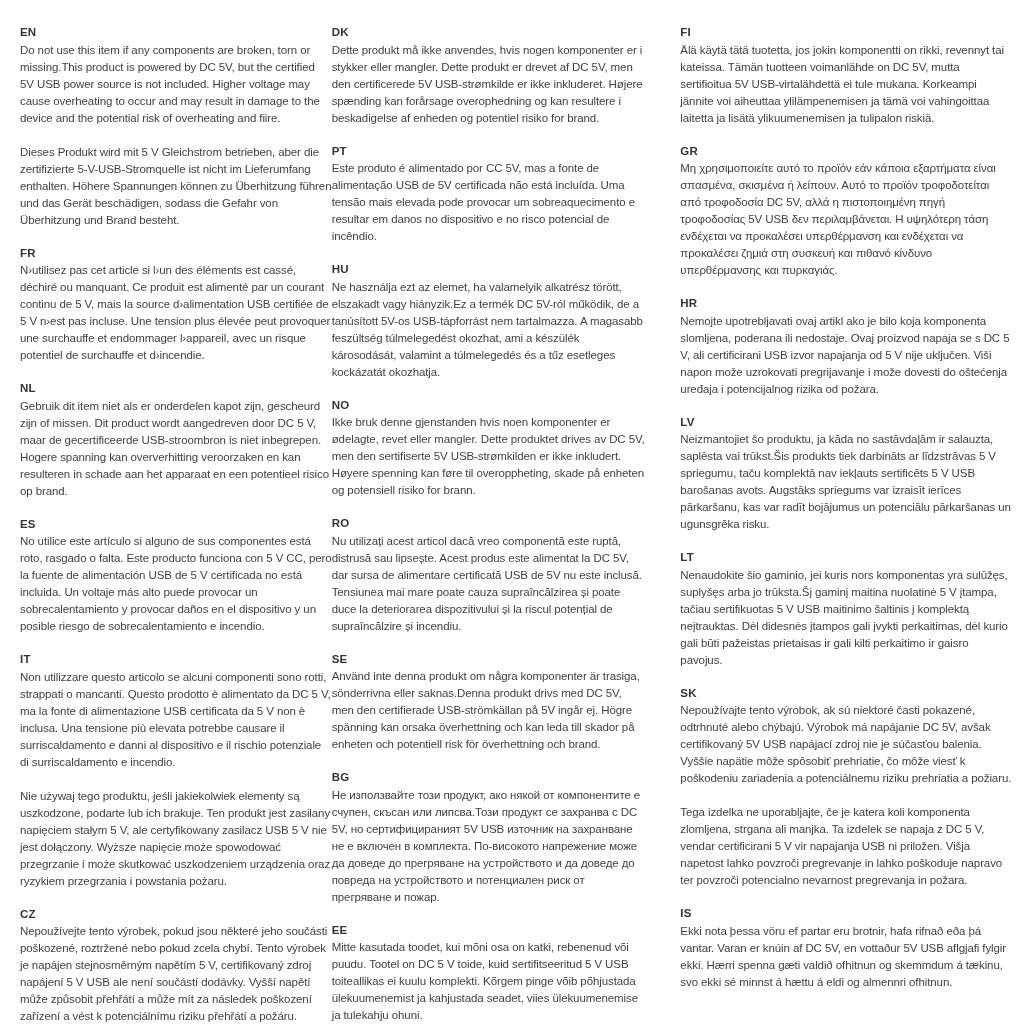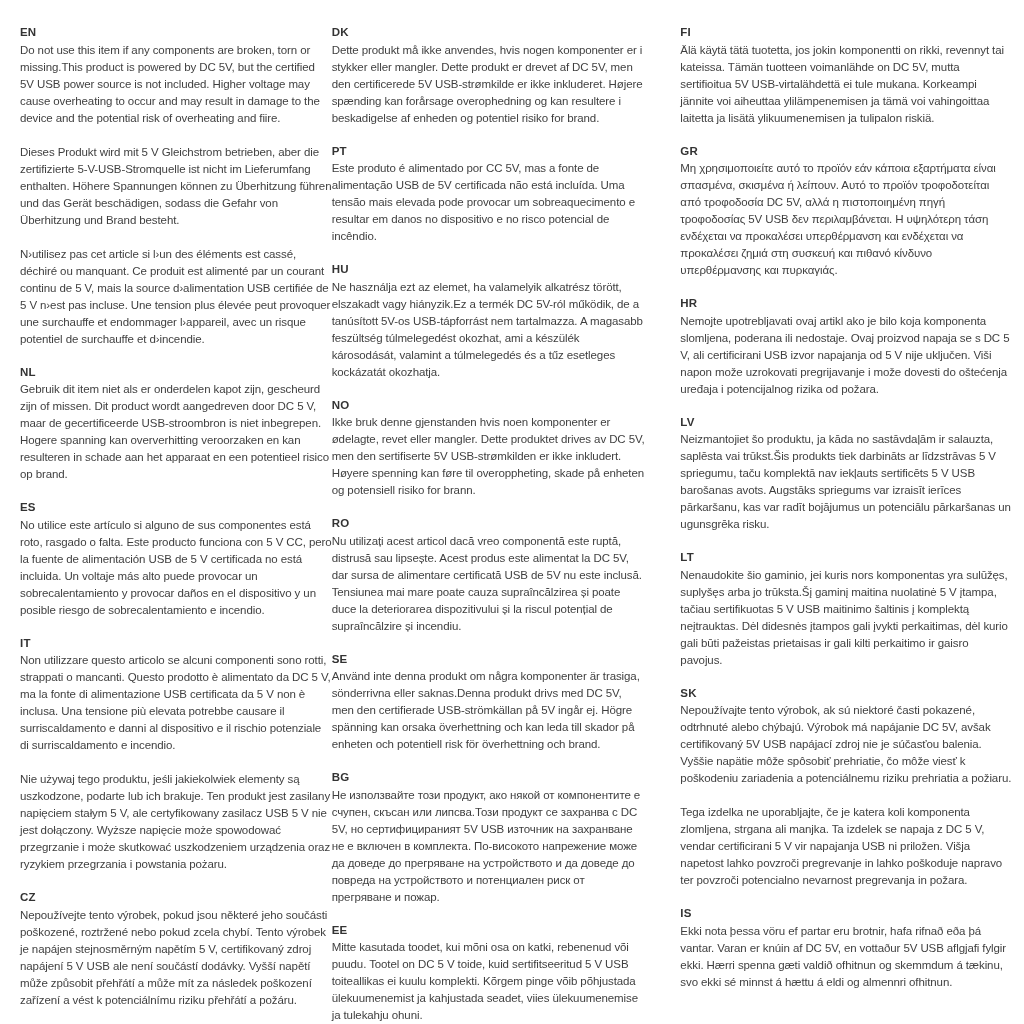--- a/index.html
+++ b/index.html
@@ -51,20 +51,21 @@
 
   <div class="col col-1">
     <div class="lang-section">
       <div class="lang-code">EN</div>
       <p class="lang-text">Do not use this item if any components are broken, torn or missing.This product is powered by DC 5V, but the certified 5V USB power source is not included. Higher voltage may cause overheating to occur and may result in damage to the device and the potential risk of overheating and fiire.</p>
     </div>
     <div class="lang-section">
       <p class="lang-text">Dieses Produkt wird mit 5 V Gleichstrom betrieben, aber die zertifizierte 5-V-USB-Stromquelle ist nicht im Lieferumfang enthalten. Höhere Spannungen können zu Überhitzung führen und das Gerät beschädigen, sodass die Gefahr von Überhitzung und Brand besteht.</p>
     </div>
     <div class="lang-section">
+      <div class="lang-code">FR</div>
       <p class="lang-text">N›utilisez pas cet article si l›un des éléments est cassé, déchiré ou manquant. Ce produit est alimenté par un courant continu de 5 V, mais la source d›alimentation USB certifiée de 5 V n›est pas incluse. Une tension plus élevée peut provoquer une surchauffe et endommager l›appareil, avec un risque potentiel de surchauffe et d›incendie.</p>
     </div>
     <div class="lang-section">
       <div class="lang-code">NL</div>
       <p class="lang-text">Gebruik dit item niet als er onderdelen kapot zijn, gescheurd zijn of missen. Dit product wordt aangedreven door DC 5 V, maar de gecertificeerde USB-stroombron is niet inbegrepen. Hogere spanning kan oververhitting veroorzaken en kan resulteren in schade aan het apparaat en een potentieel risico op brand.</p>
     </div>
     <div class="lang-section">
       <div class="lang-code">ES</div>
       <p class="lang-text">No utilice este artículo si alguno de sus componentes está roto, rasgado o falta. Este producto funciona con 5 V CC, pero la fuente de alimentación USB de 5 V certificada no está incluida. Un voltaje más alto puede provocar un sobrecalentamiento y provocar daños en el dispositivo y un posible riesgo de sobrecalentamiento e incendio.</p>
     </div>

